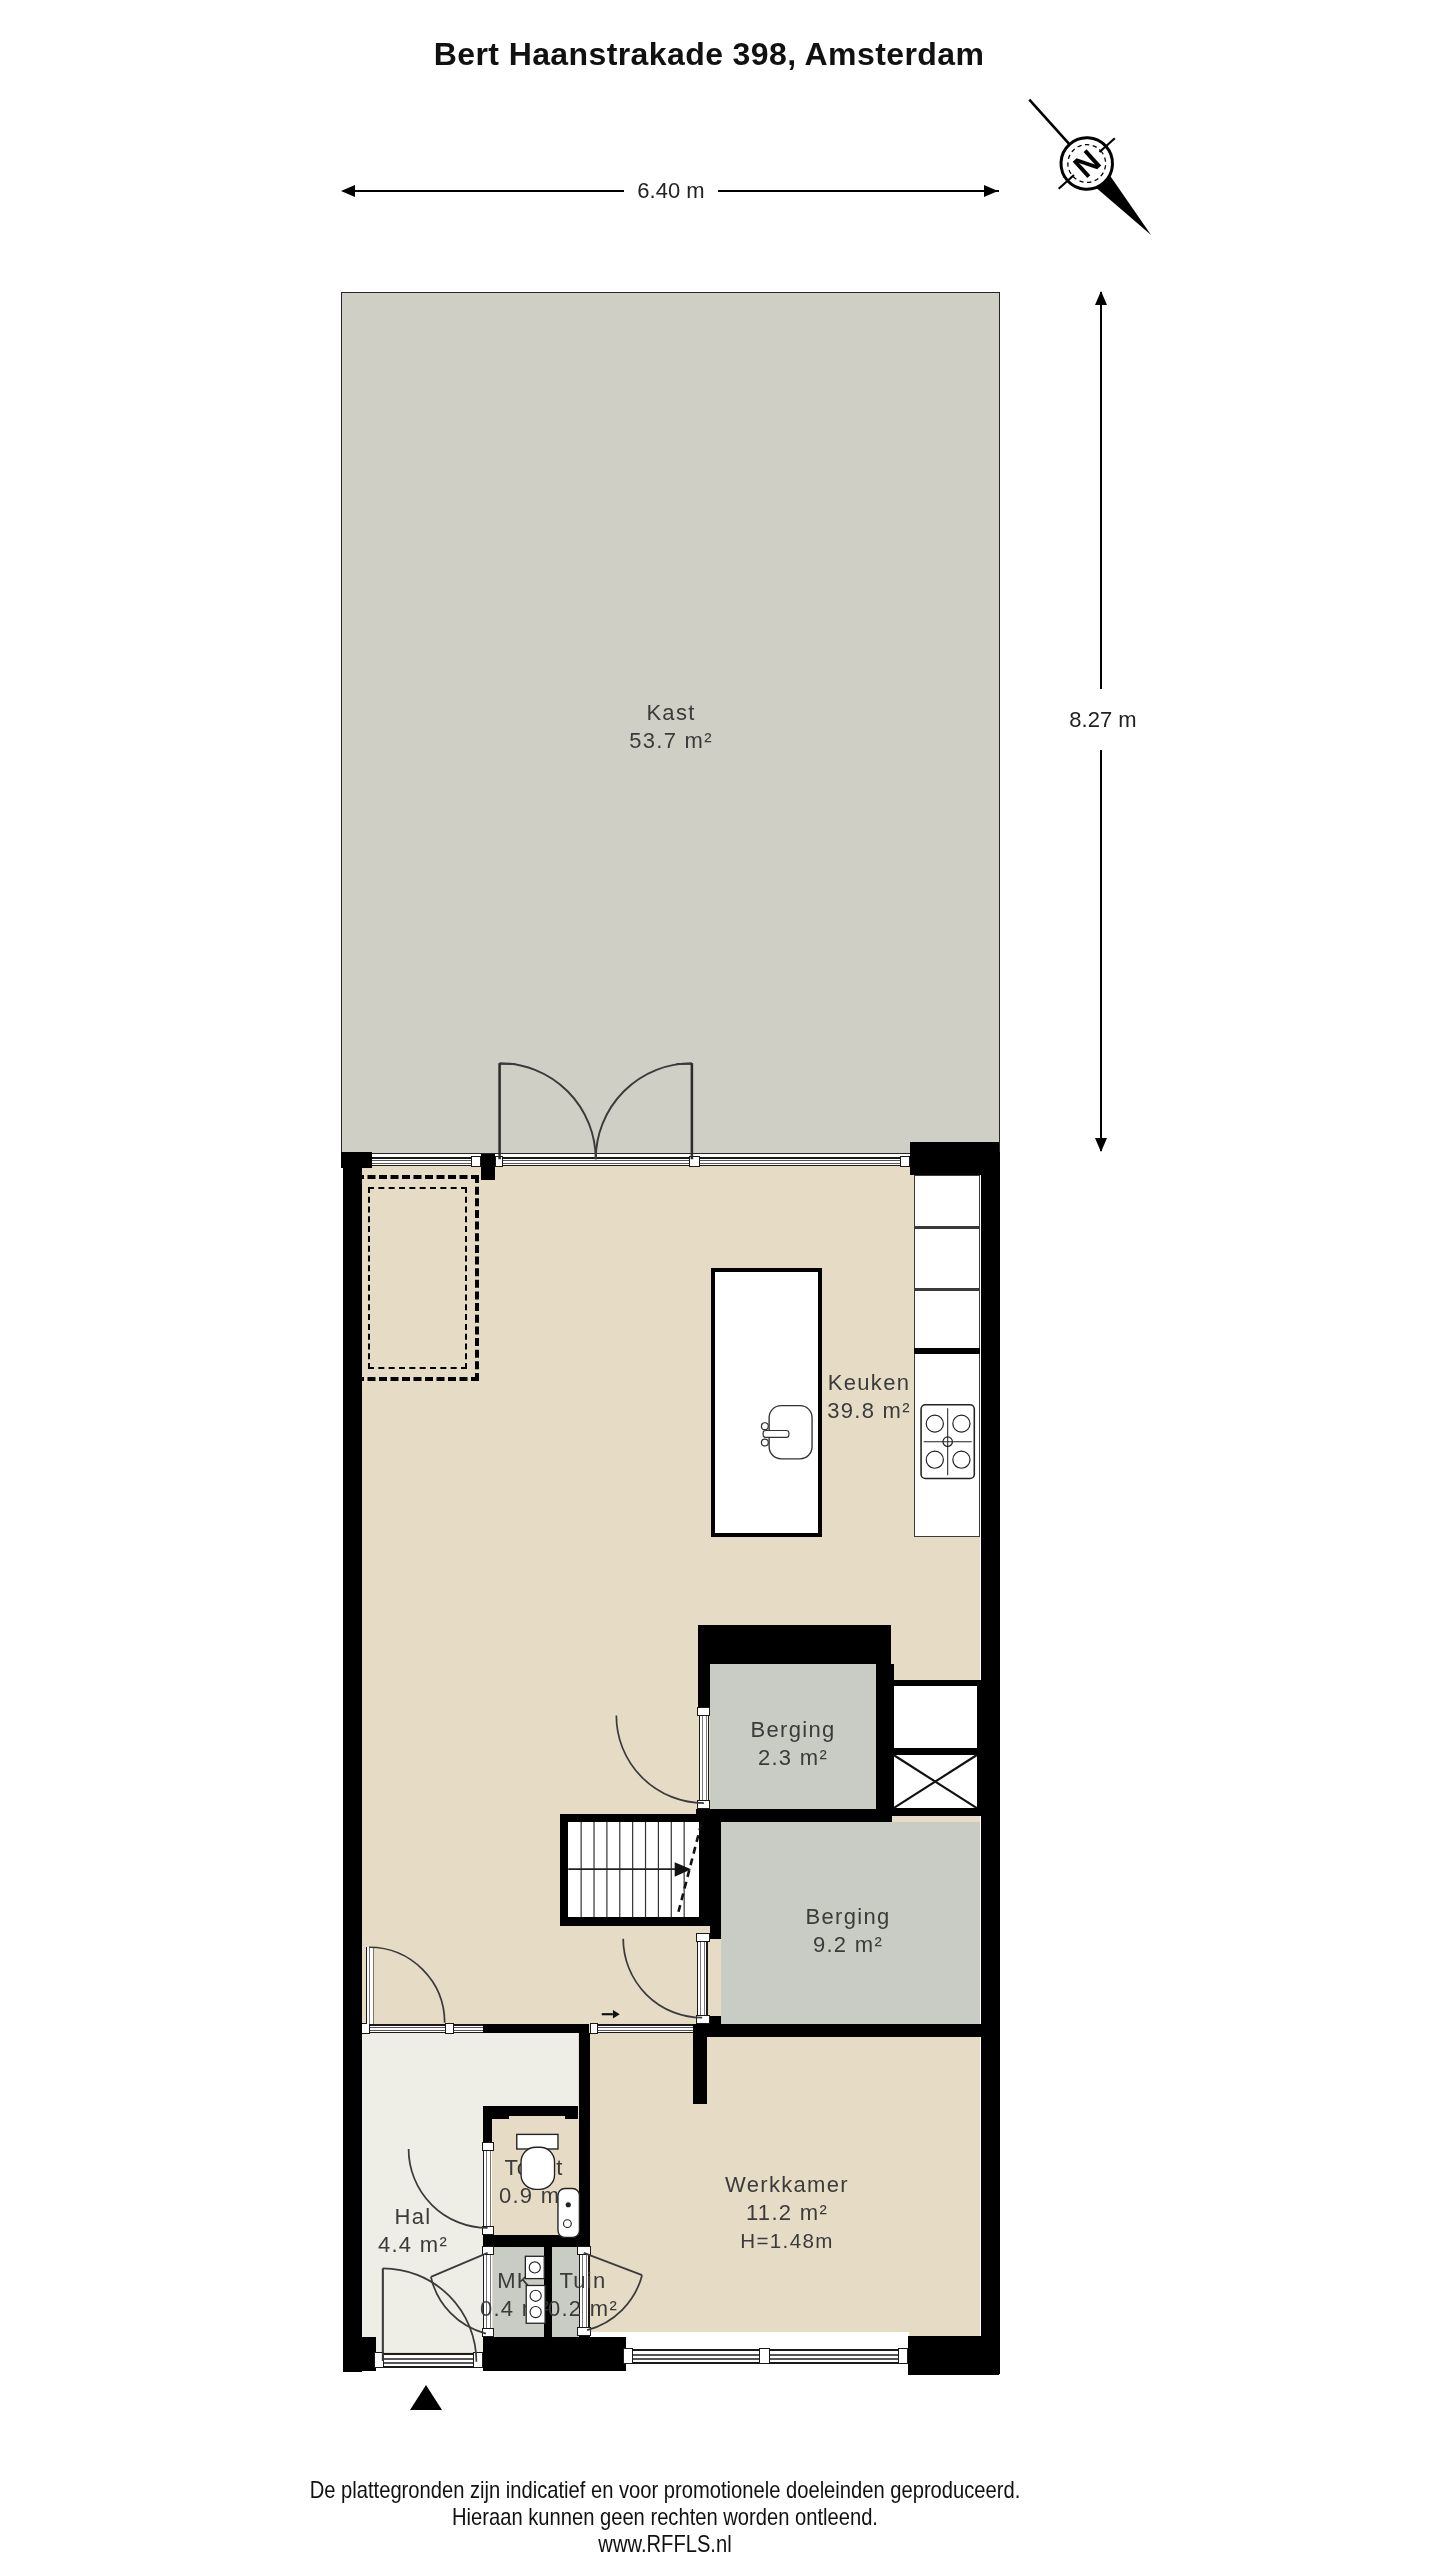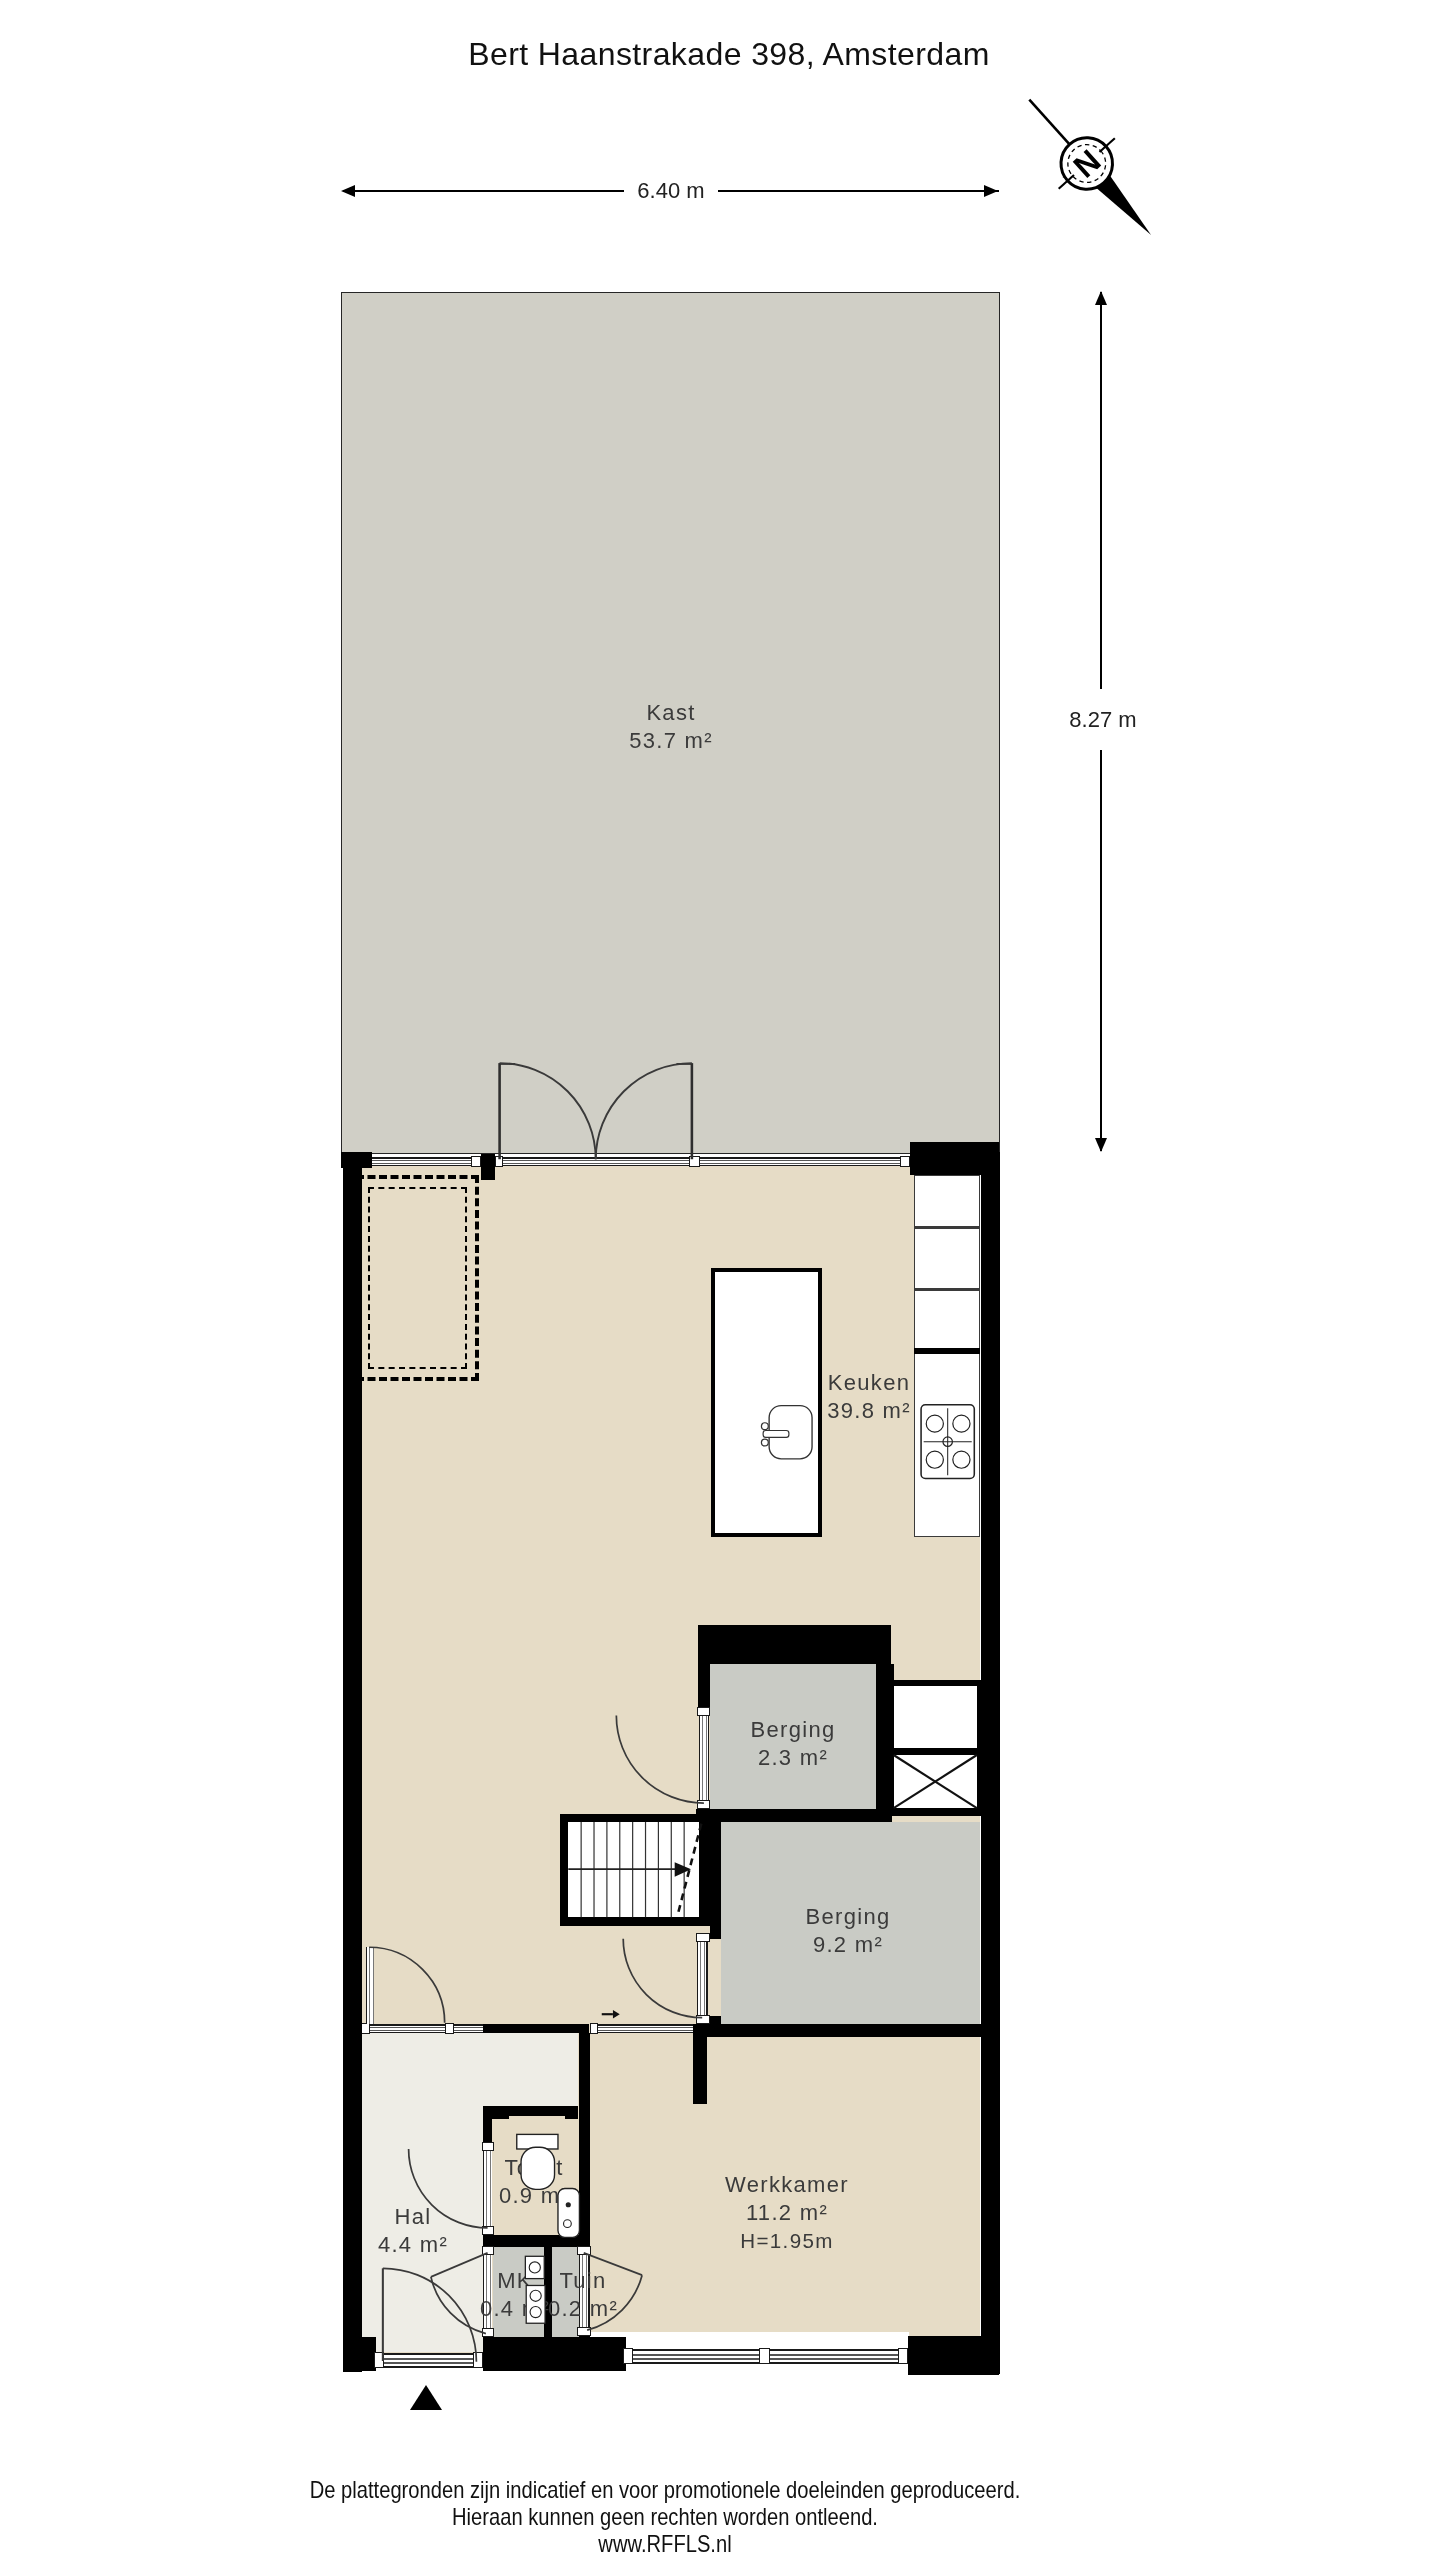--- a/index.html
+++ b/index.html
@@ -11,21 +11,21 @@
   .page{position:relative; width:1449px; height:2576px; background:#ffffff; overflow:hidden;}
   .wall{position:absolute; background:var(--wall);}
   .floor{position:absolute;}
   .glassH{position:absolute; background:linear-gradient(to bottom,#1a1a1a 0 1.7px,#fff 1.7px 3.4px,#555 3.4px 4.3px,#fff 4.3px 6px,#555 6px 6.9px,#fff 6.9px 7.7px,#1a1a1a 7.7px 100%);}
   .glassH17{position:absolute; background:linear-gradient(to bottom,#1a1a1a 0 1.7px,#fff 1.7px 5.2px,#555 5.2px 6.9px,#fff 6.9px 9.4px,#555 9.4px 11px,#fff 11px 13px,#1a1a1a 13px 100%);}
   .leafV{position:absolute; background:linear-gradient(to right,#1a1a1a 0 0.9px,#fff 0.9px 3.4px,#777 3.4px 4.3px,#fff 4.3px 6.9px,#777 6.9px 7.7px,#fff 7.7px 8.6px,#1a1a1a 8.6px 100%);}
   .jamb{position:absolute; background:#fff; border:1.3px solid #1a1a1a; box-sizing:border-box;}
   .lbl{position:absolute; transform:translateX(-50%); text-align:center; font-size:22px;
        color:var(--label); letter-spacing:1.3px; line-height:28px; white-space:nowrap;}
   .title{position:absolute; transform:translateX(-50%); font-size:32px;
-       font-weight:normal; color:#111; line-height:46px; white-space:nowrap; letter-spacing:0.4px;margin-left:20px;}
+       font-weight:bold; color:#111; line-height:46px; white-space:nowrap; letter-spacing:0.4px;}
   .footer-line{position:absolute; transform:translateX(-50%) scaleX(0.84); transform-origin:50% 0;
        text-align:center; font-size:24px; color:#111; white-space:nowrap;}
   .dim-label{position:absolute; transform:translate(-50%,-50%); background:#fff; padding:1.7px 8.6px;
        font-size:22px; color:#222; white-space:nowrap;}
   .dimline{position:absolute; background:#000;}
   .arrowL{position:absolute; width:0; height:0; border-top:6px solid transparent; border-bottom:6px solid transparent; border-right:14.6px solid #000;}
   .arrowR{position:absolute; width:0; height:0; border-top:6px solid transparent; border-bottom:6px solid transparent; border-left:14.6px solid #000;}
   .arrowU{position:absolute; width:0; height:0; border-left:6px solid transparent; border-right:6px solid transparent; border-bottom:14.6px solid #000;}
   .arrowD{position:absolute; width:0; height:0; border-left:6px solid transparent; border-right:6px solid transparent; border-top:14.6px solid #000;}
   .garden{position:absolute; background:var(--garden); border:1.7px solid #262626; box-sizing:border-box;}
@@ -196,21 +196,21 @@
     <div>MK</div>
     <div>0.4 m²</div>
   </div>
   <div class="lbl" style="left:583px; top:2267px;">
     <div>Tuin</div>
     <div>0.2 m²</div>
   </div>
   <div class="lbl" style="left:787px; top:2171px;">
     <div>Werkkamer</div>
     <div>11.2 m²</div>
-    <div style="font-size:20.6px;">H=1.95m</div>
+    <div style="font-size:20.6px;">H=1.48m</div>
   </div>
 
   <svg class="overlay" width="1449" height="2576" viewBox="0 0 1688 3000">
 
     <line x1="582" y1="1238" x2="582" y2="1350" stroke="#2e2e2e" stroke-width="3"></line>
     <line x1="806" y1="1238" x2="806" y2="1350" stroke="#2e2e2e" stroke-width="3"></line>
     <line x1="582" y1="1239" x2="600" y2="1239" stroke="#2e2e2e" stroke-width="2"></line>
     <line x1="788" y1="1239" x2="806" y2="1239" stroke="#2e2e2e" stroke-width="2"></line>
     <path d="M 582 1238 A 112 112 0 0 1 694 1350" fill="none" stroke="#3a3a3a" stroke-width="2.2"></path>
     <path d="M 806 1238 A 112 112 0 0 0 694 1350" fill="none" stroke="#3a3a3a" stroke-width="2.2"></path>

